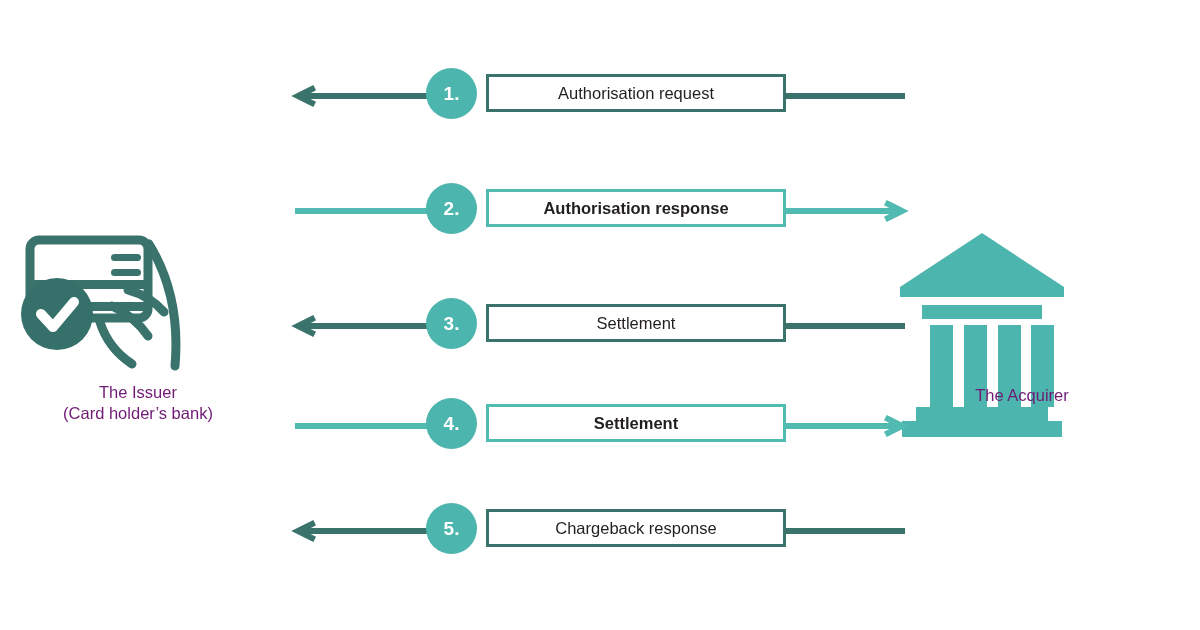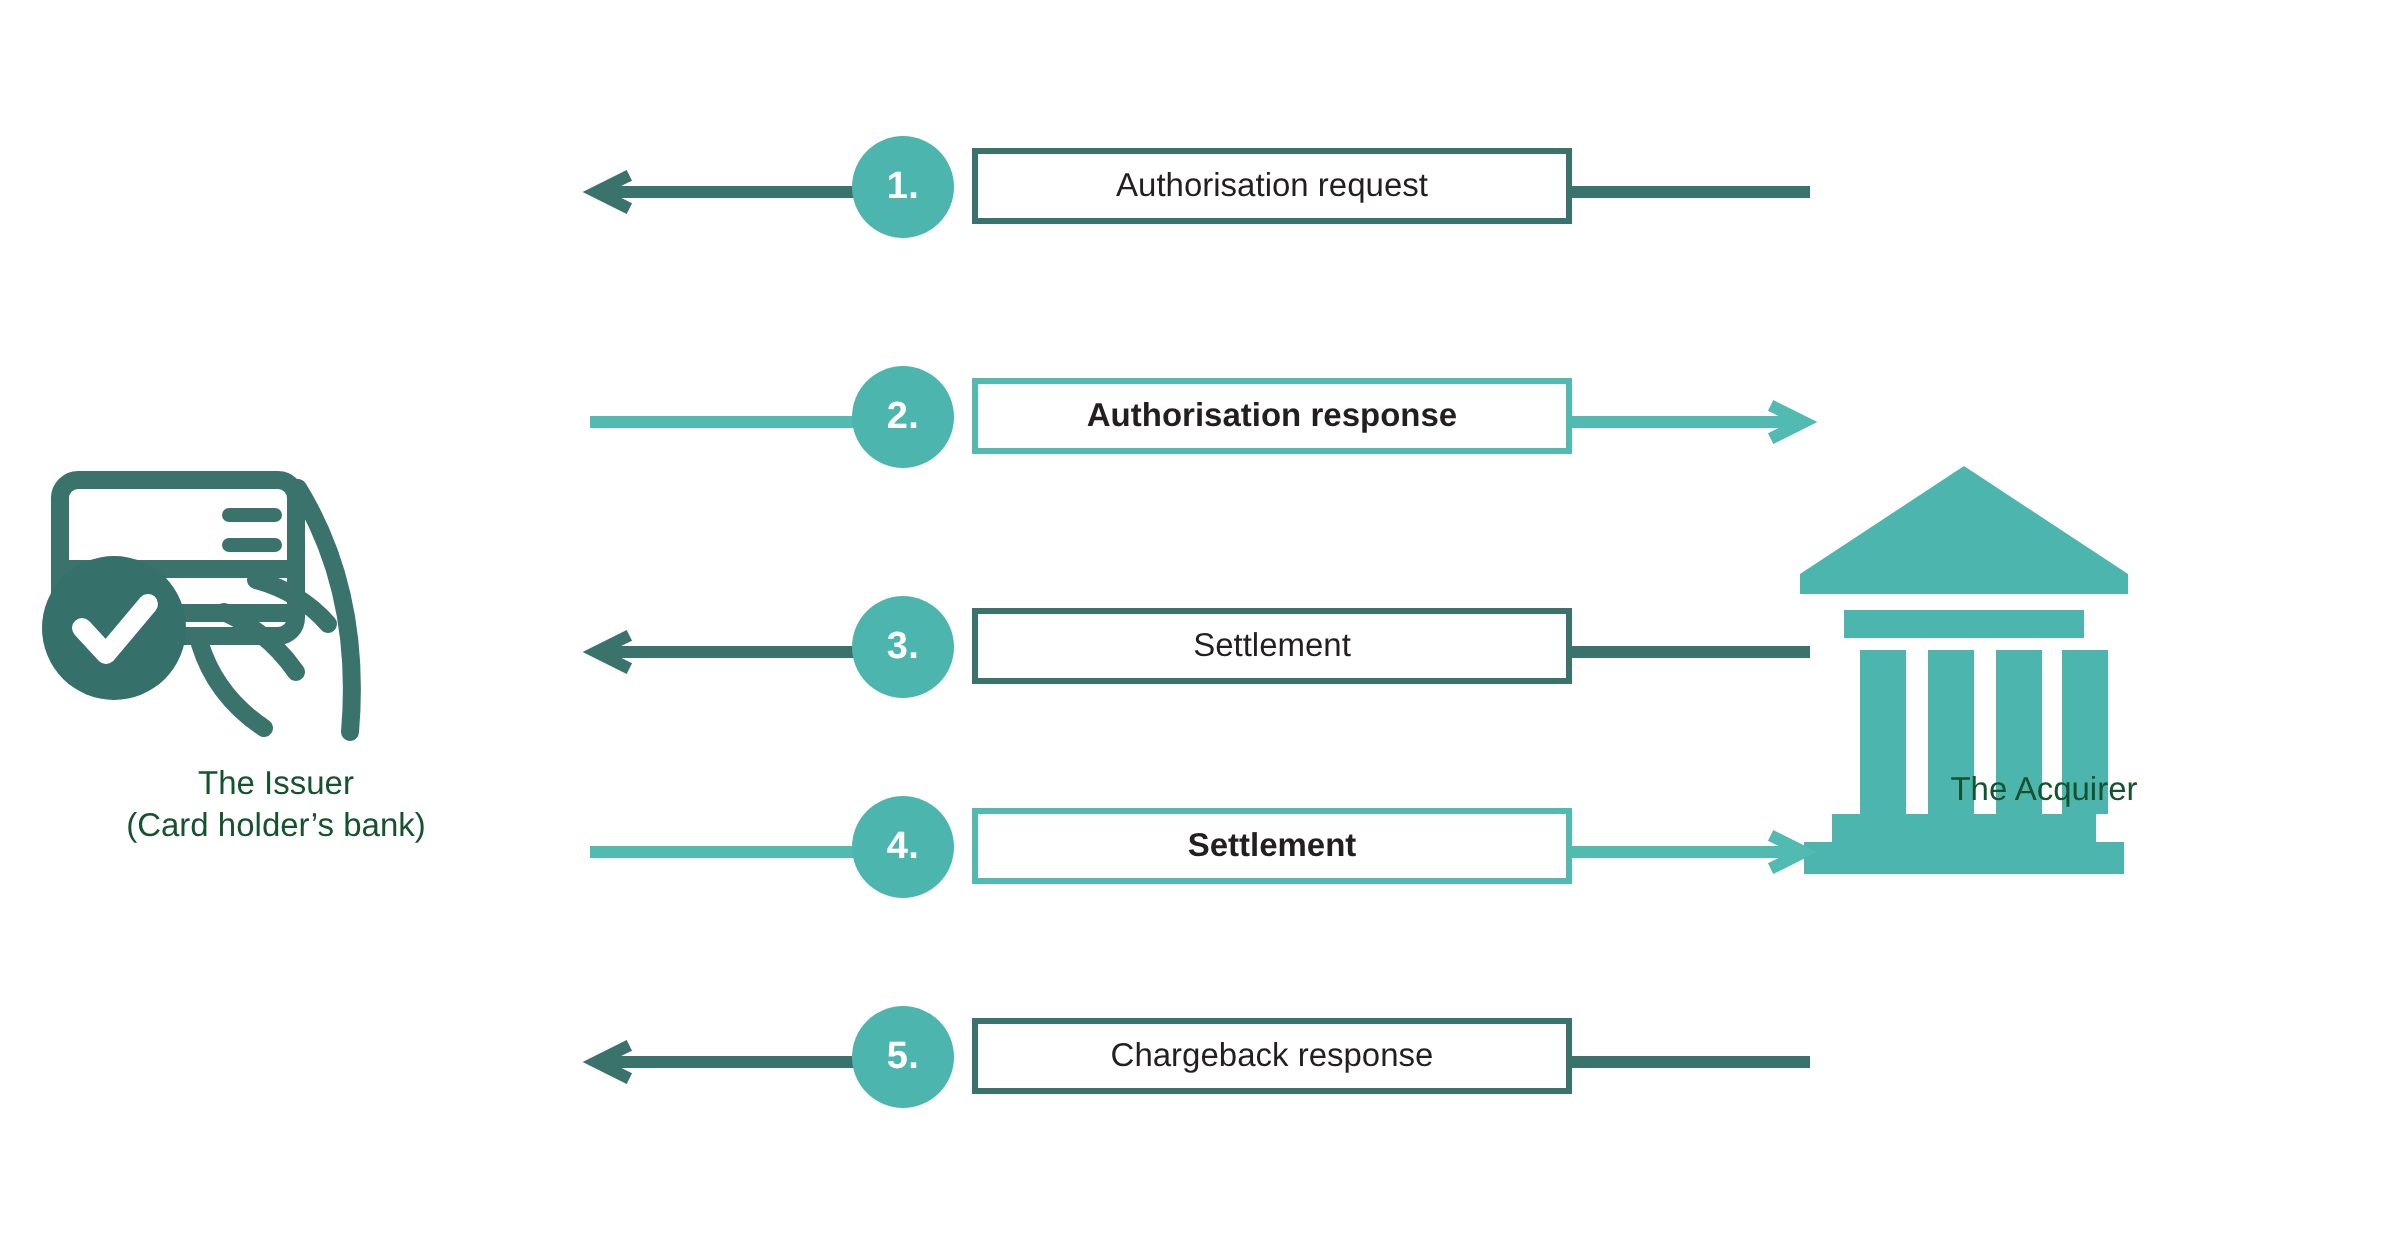--- a/index.html
+++ b/index.html
@@ -27,21 +27,21 @@
     width: 260px;
     text-align: center;
   }
   .actor-icon {
     display: block;
     margin: 0 auto;
   }
   .actor-label {
     font-size: 16.5px;
     line-height: 21px;
-    color: #14532d;
+    color: #701a75;
     white-space: nowrap;
   }
   .actor-label .l2 { display: block; text-align: center; }
 
   #issuer { left: 8px; top: 232px; }
   #acquirer { left: 892px; top: 225px; }
   #issuer .actor-label { margin-top: 8px; }
   #acquirer .actor-label { margin-top: 12px; }
 
   

